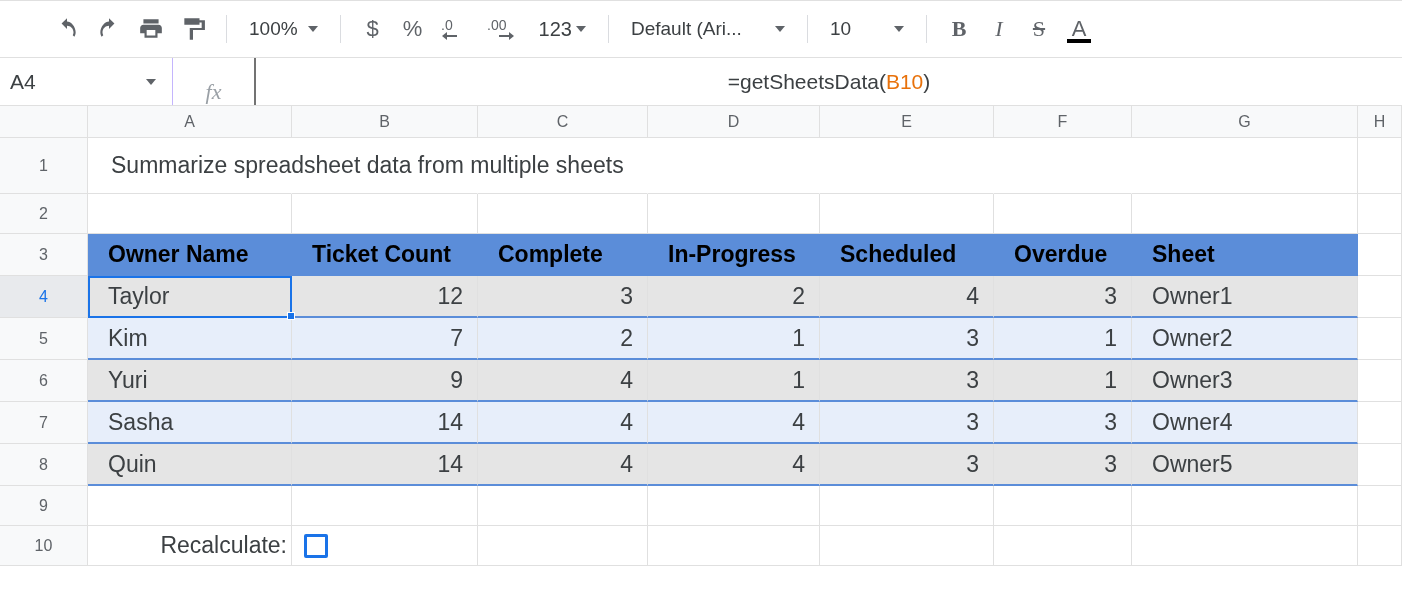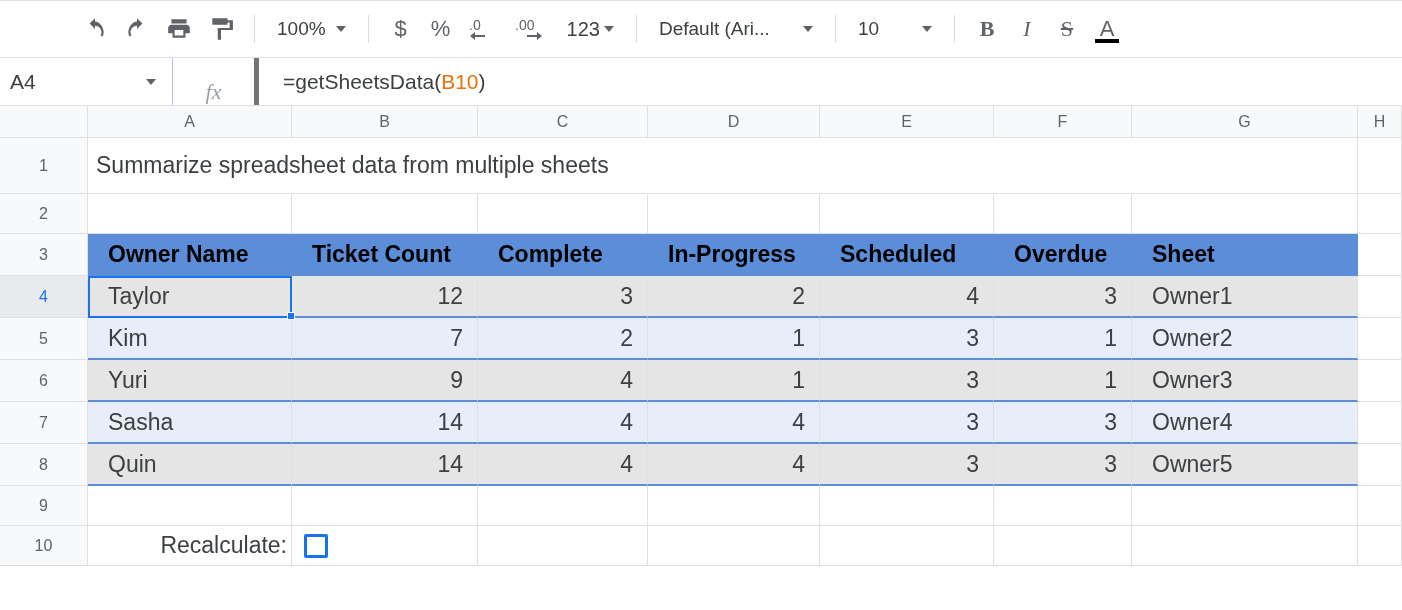--- a/index.html
+++ b/index.html
@@ -12,21 +12,21 @@
     width: 1402px;
     height: 610px;
     overflow: hidden;
   }
 
   
   .toolbar {
     display: flex;
     align-items: center;
     height: 58px;
-    padding: 0 8px 0 76px;
+    padding: 0 8px 0 48px;
     border-top: 1px solid #e0e0e0;
     border-bottom: 1px solid #e0e0e0;
     gap: 4px;
     background: #fff;
     font-size: 20px;
     color: #5f6368;
   }
   .tb-btn {
     display: inline-flex;
     align-items: center;
@@ -92,21 +92,22 @@
     font-size: 22px;
   }
   .formula-input {
     flex: 1;
     padding: 0 24px;
     height: 100%;
     display: flex;
     align-items: center;
     font-family: Arial, sans-serif;
     color: #3c4043;
-    border-left: 5px solid #737373;
+    border-left: 2px solid #737373;
+    justify-content: center;
   }
   .formula-input .ref { color: #e8710a; }
 
   
   .sheet {
     display: grid;
     grid-template-columns: 85px repeat(7, var(--cw)) 1fr;
     --cw: 165px;
     font-size: 19px;
     color: #3c4043;
@@ -310,21 +311,21 @@
       <span>G</span>
     </div>
   <div class="col-hdr">
       <span>H</span>
     </div>
 
   <div class="row-hdr row1" style="height:56px">
       <span>1</span>
     </div>
   <div class="cell title-cell row1 noborder-r" style="grid-column: 2 / span 1;">
-    <span style="position:absolute;left:8px;white-space:nowrap">Summarize spreadsheet data from multiple sheets</span>
+    <span style="position:absolute;left:23px;white-space:nowrap">Summarize spreadsheet data from multiple sheets</span>
   </div>
   <div class="cell row1 noborder-r"></div>
   <div class="cell row1 noborder-r"></div>
   <div class="cell row1 noborder-r"></div>
   <div class="cell row1 noborder-r"></div>
   <div class="cell row1 noborder-r"></div>
   <div class="cell row1"></div>
   <div class="cell row1"></div>
 
   <div class="row-hdr rh-small">

